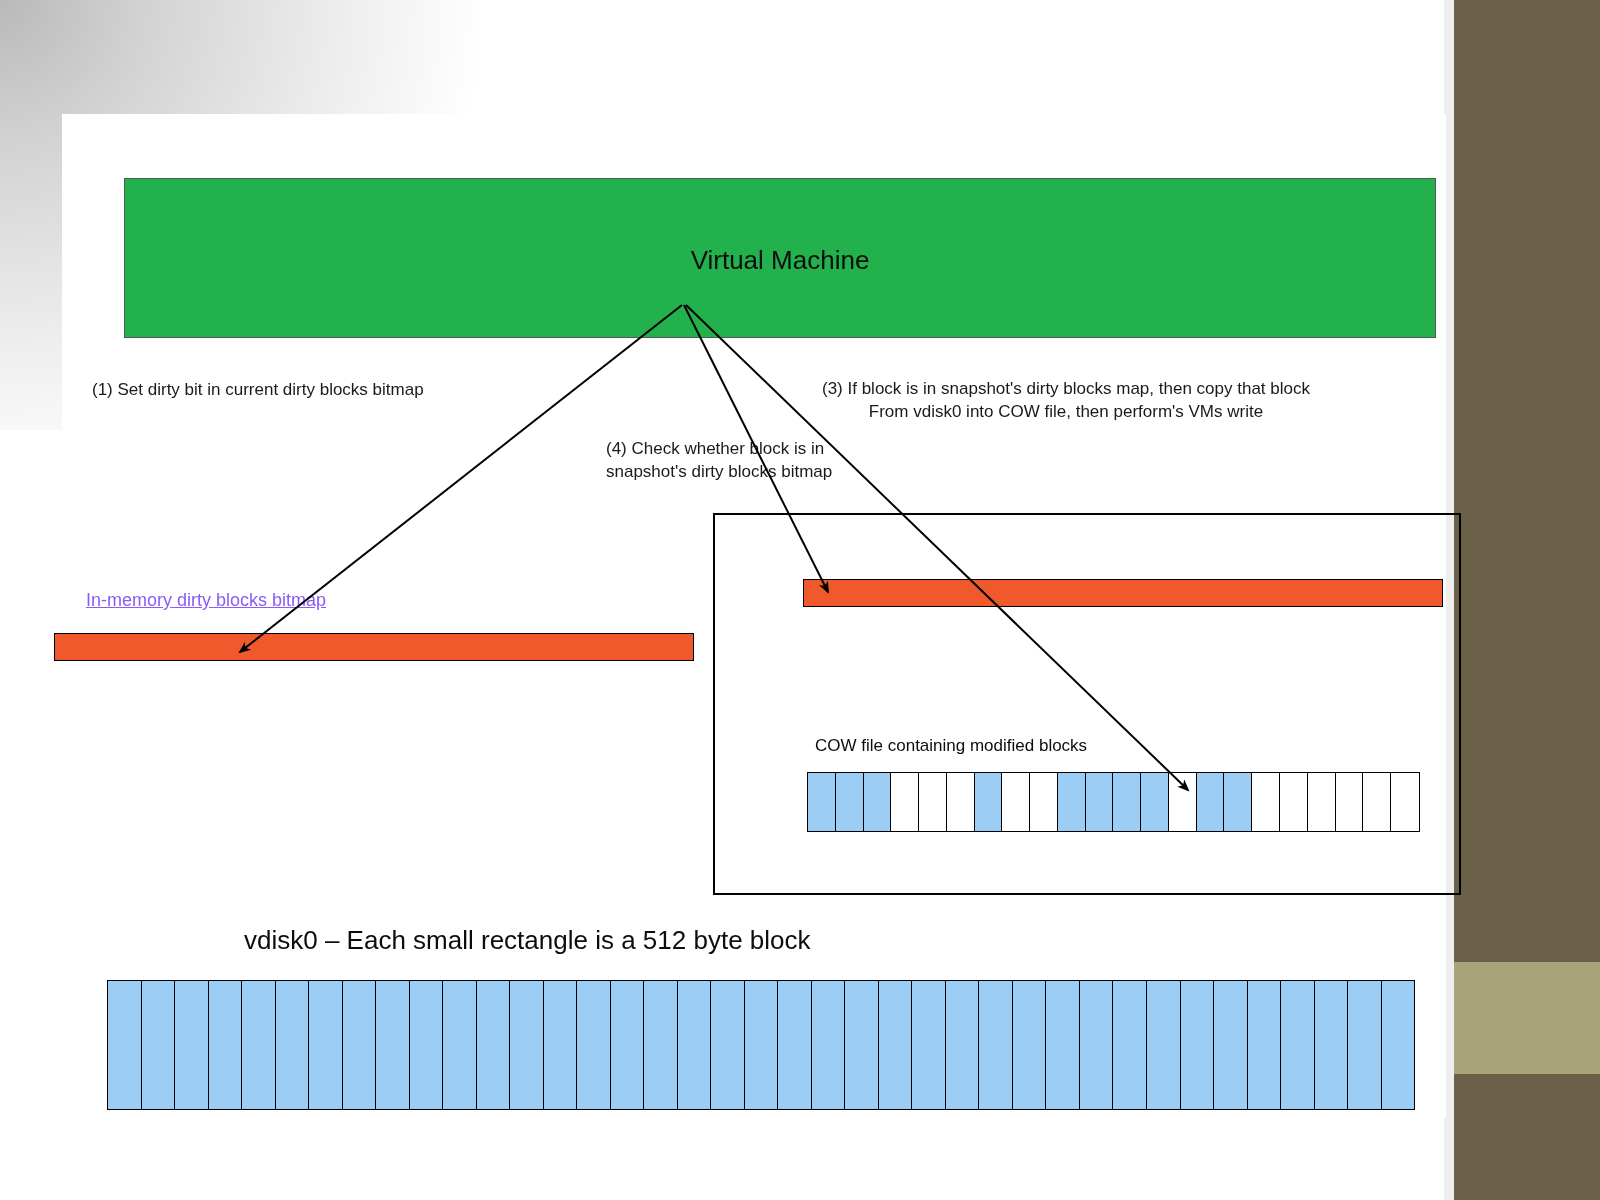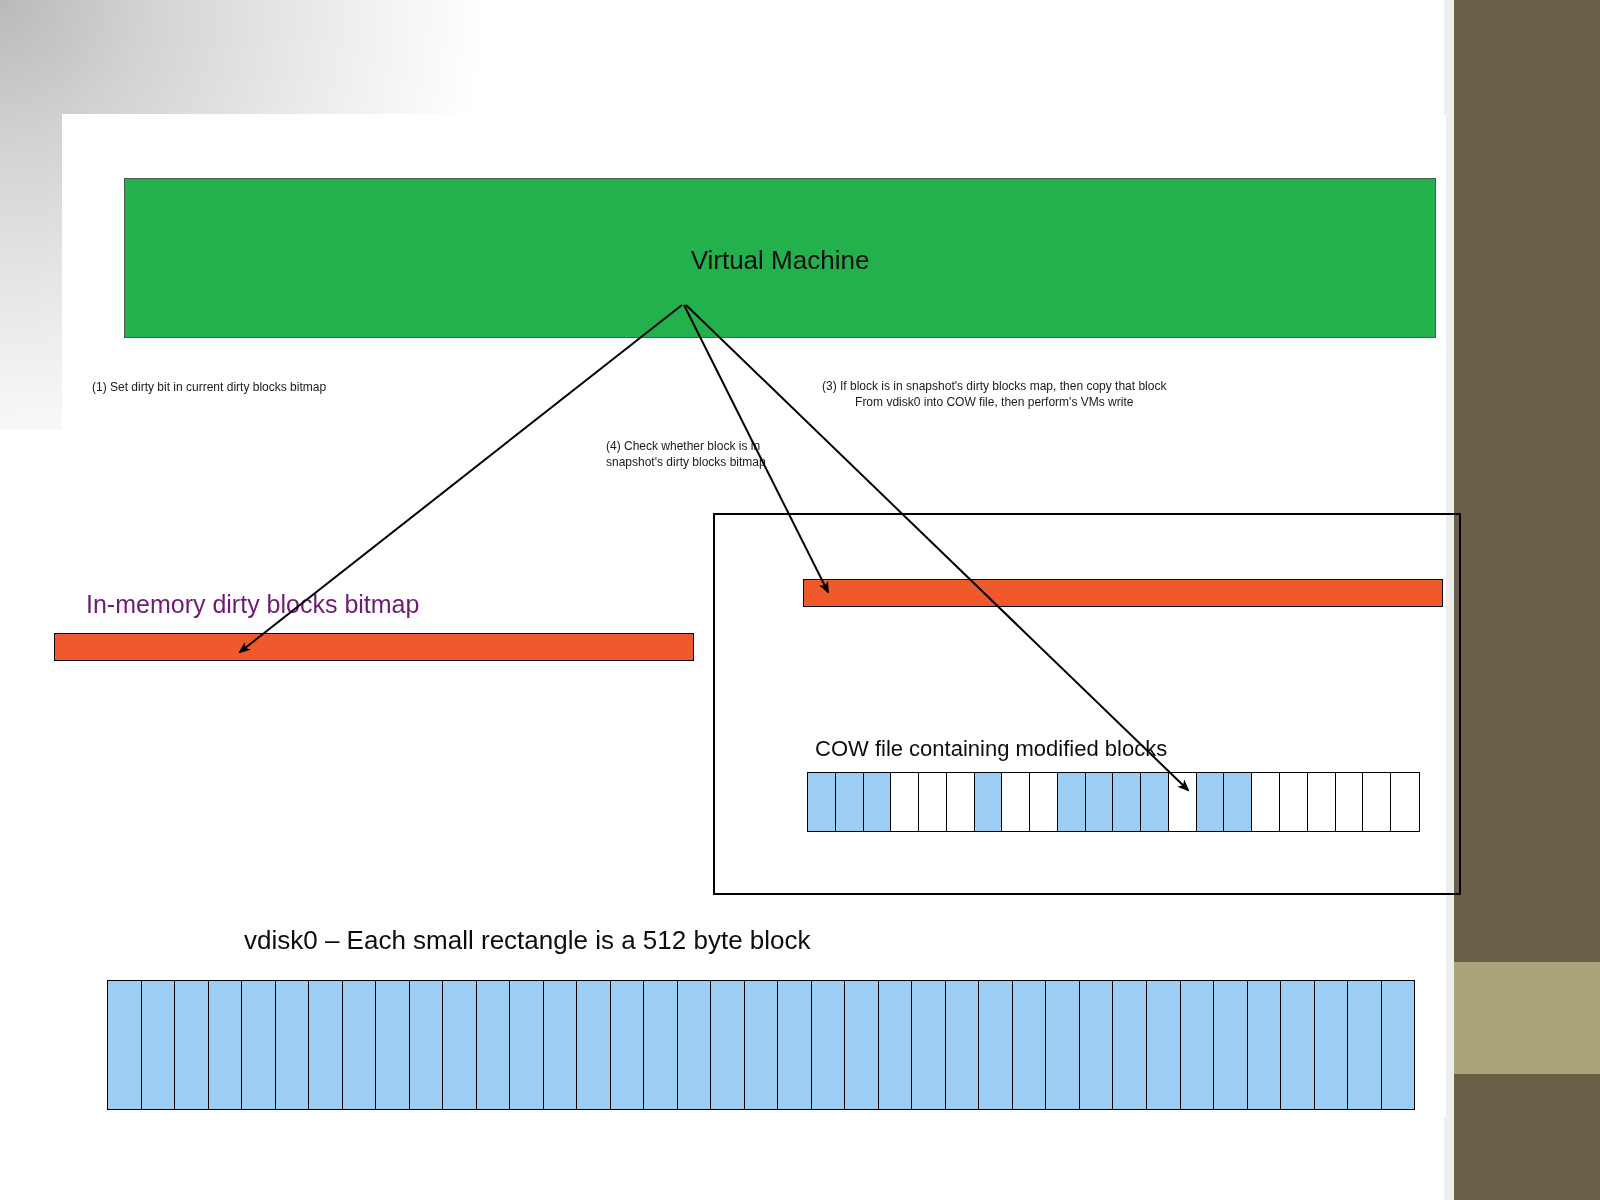--- a/index.html
+++ b/index.html
@@ -78,34 +78,35 @@
     width: 100%;
     text-align: center;
     font-size: 26px;
     color: #0d0d0d;
   }
 
   
   .note {
     position: absolute;
     color: #1a1a1a;
-    font-size: 12px;
+    font-size: 17px;
     line-height: 1.35;
     white-space: pre-line;
   }
   .note1 { left: 92px;  top: 379px; }
   .note2 { left: 606px; top: 438px; }
   .note3 { left: 822px; top: 378px; text-align: center; }
 
   
   .inmem-label {
     position: absolute;
     left: 86px; top: 590px;
-    font-size: 25px;
-    color: #701a75;
+    font-size: 18px;
+    color: #8b5cf6;
+    text-decoration: underline;
   }
   .inmem-bar {
     position: absolute;
     left: 54px; top: 633px;
     width: 640px; height: 28px;
     background: #f0592b;
     border: 1px solid #000000;
     box-sizing: border-box;
   }
 
@@ -136,21 +137,21 @@
     position: absolute;
     left: 803px; top: 579px;
     width: 640px; height: 28px;
     background: #f0592b;
     border: 1px solid #000000;
     box-sizing: border-box;
   }
   .cow-label {
     position: absolute;
     left: 815px; top: 736px;
-    font-size: 22px;
+    font-size: 17px;
     color: #0d0d0d;
     white-space: nowrap;
   }
   .cow-strip {
     position: absolute;
     left: 807px; top: 772px;
     width: 613px; height: 60px;
     border: 1px solid #000000;
     box-sizing: border-box;
     display: flex;

